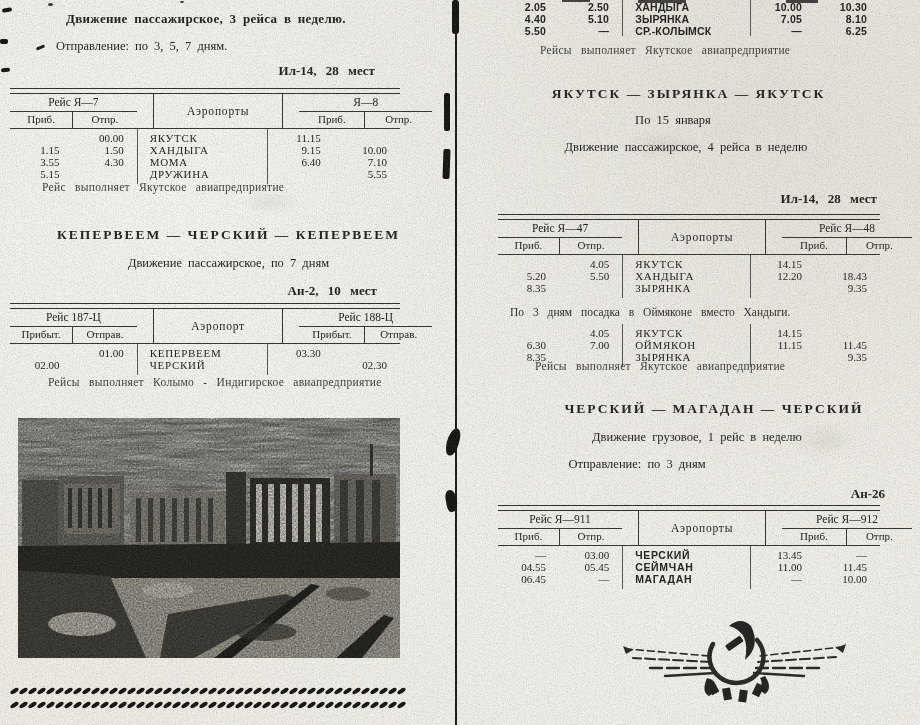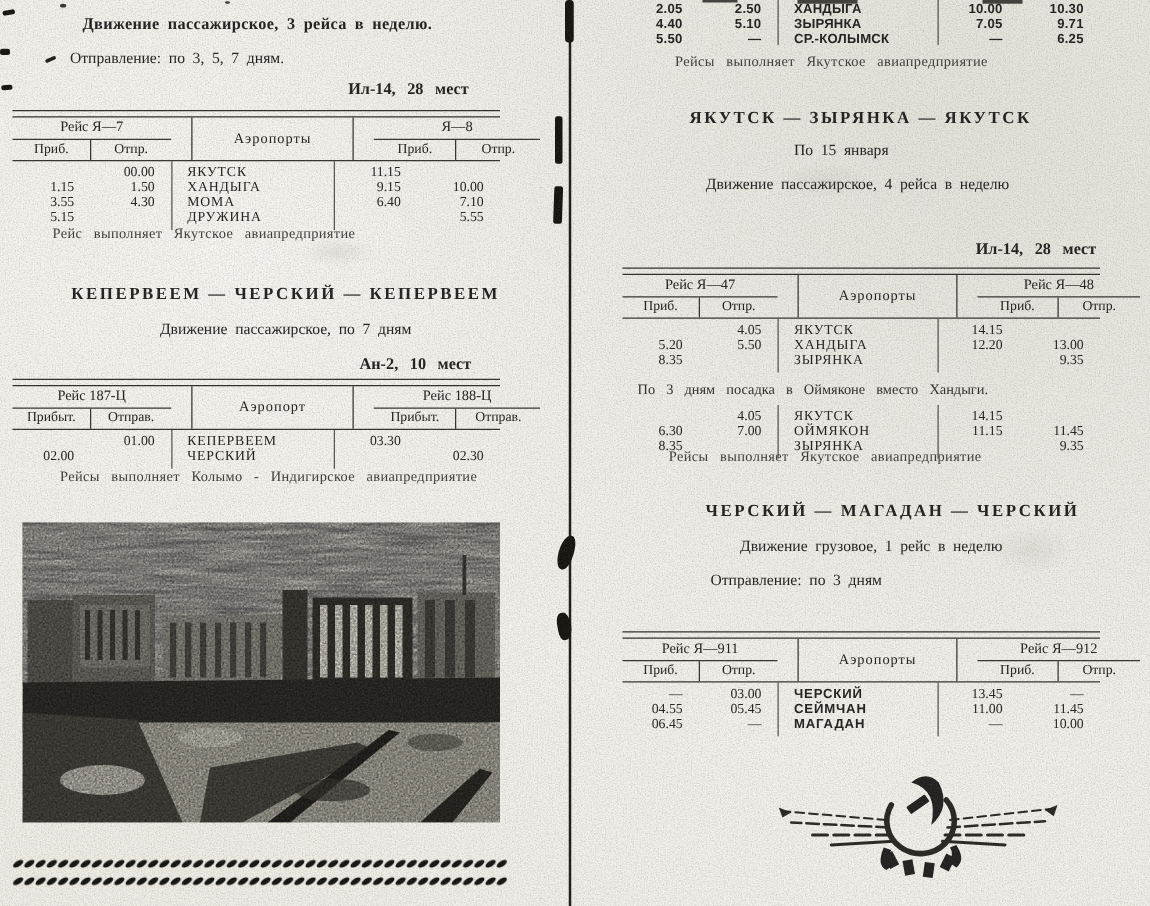--- a/index.html
+++ b/index.html
@@ -272,21 +272,21 @@
             <span class="td n">2.50</span>
             <span class="td ap">ХАНДЫГА</span>
             <span class="td n">10.00</span>
             <span class="td n">10.30</span>
           </div>
             <div class="trow">
             <span class="td n">4.40</span>
             <span class="td n">5.10</span>
             <span class="td ap">ЗЫРЯНКА</span>
             <span class="td n">7.05</span>
-            <span class="td n">9.71</span>
+            <span class="td n">8.10</span>
           </div>
             <div class="trow">
             <span class="td n">5.50</span>
             <span class="td n">—</span>
             <span class="td ap">СР.-КОЛЫМСК</span>
             <span class="td n">—</span>
             <span class="td n">6.25</span>
           </div>
           </div>
       </div>
@@ -328,21 +328,21 @@
             <span class="td n">4.05</span>
             <span class="td ap">ЯКУТСК</span>
             <span class="td n">14.15</span>
             <span class="td n"></span>
           </div>
             <div class="trow">
             <span class="td n">5.20</span>
             <span class="td n">5.50</span>
             <span class="td ap">ХАНДЫГА</span>
             <span class="td n">12.20</span>
-            <span class="td n">13.00</span>
+            <span class="td n">18.43</span>
           </div>
             <div class="trow">
             <span class="td n">8.35</span>
             <span class="td n"></span>
             <span class="td ap">ЗЫРЯНКА</span>
             <span class="td n"></span>
             <span class="td n">9.35</span>
           </div>
           </div>
       </div>
@@ -374,20 +374,21 @@
             <span class="td n">9.35</span>
           </div>
           </div>
       </div>
     </div>
     <div class="abs opnote" style="left:78px;top:360px;">Рейсы выполняет Якутское авиапредприятие</div>
 
     <div class="abs title ctr" style="left:0;top:401px;width:514px;">ЧЕРСКИЙ — МАГАДАН — ЧЕРСКИЙ</div>
     <div class="abs note ctr" style="left:0;top:430px;width:480px;">Движение грузовое, 1 рейс в неделю</div>
     <div class="abs note ctr" style="left:0;top:457px;width:360px;">Отправление: по 3 дням</div>
+    <div class="abs acft rgt" style="left:258px;top:486px;width:170px;">Ан-26</div>
 
     <div class="tbl apb" style="left:41px;top:505px;">
       <div class="dbl"></div>
       <div class="thead">
         <div>
           <div class="tfl">Рейс Я—911</div>
           <div class="tsub">
             <span>Приб.</span>
             <span>Отпр.</span>
           </div>

